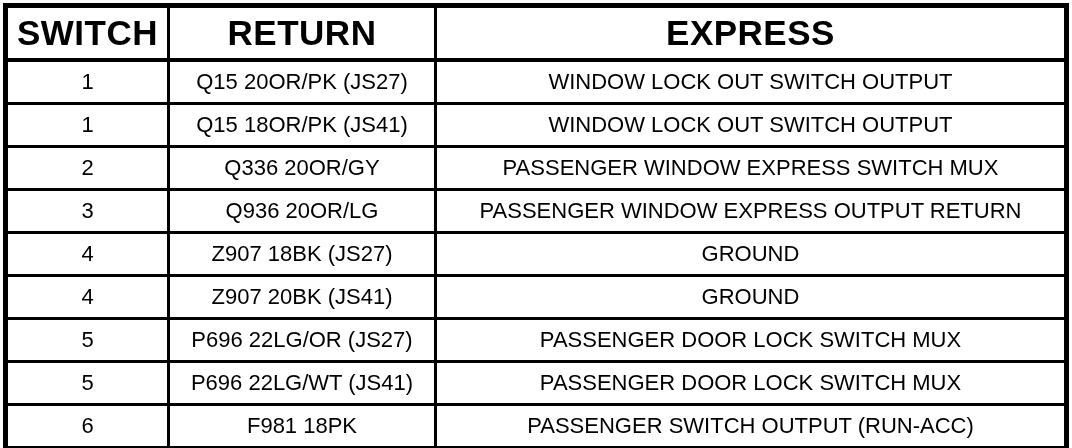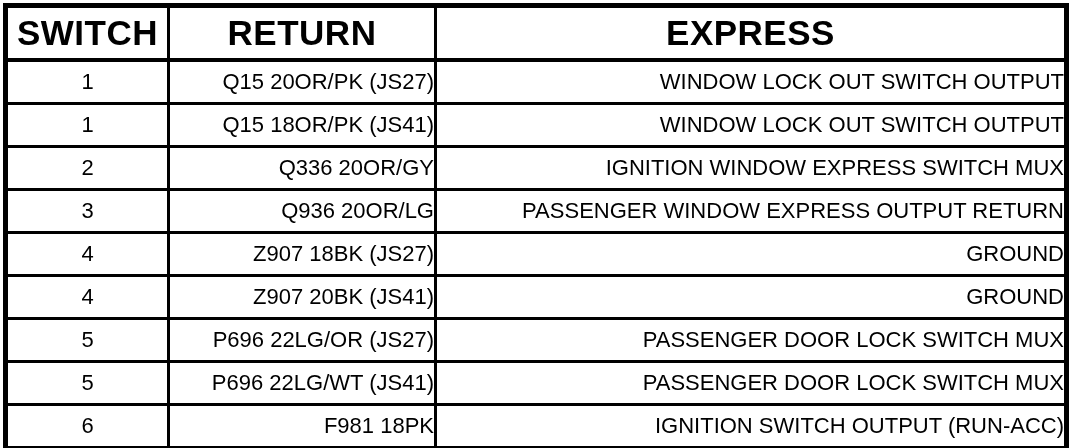--- a/index.html
+++ b/index.html
@@ -44,21 +44,21 @@
   col.col-function{ width: auto;  }
   table.pinout tbody td {
     height: 40px;
     font-size: 22px;
     vertical-align: middle;
   }
   td.cell-cavity {
     text-align: center;
   }
   td.cell-circuit, td.cell-function {
-    text-align: right;
+    text-align: center;
     padding-left: 7px;
     padding-right: 2px;
   }
 </style>
 </head>
 <body>
 
 <div class="page">
   <table class="pinout">
     <colgroup>
@@ -80,21 +80,21 @@
         <td class="cell-function">WINDOW LOCK OUT SWITCH OUTPUT</td>
       </tr>
       <tr>
         <td class="cell-cavity">1</td>
         <td class="cell-circuit">Q15 18OR/PK (JS41)</td>
         <td class="cell-function">WINDOW LOCK OUT SWITCH OUTPUT</td>
       </tr>
       <tr>
         <td class="cell-cavity">2</td>
         <td class="cell-circuit">Q336 20OR/GY</td>
-        <td class="cell-function">IGNITION WINDOW EXPRESS SWITCH MUX</td>
+        <td class="cell-function">PASSENGER WINDOW EXPRESS SWITCH MUX</td>
       </tr>
       <tr>
         <td class="cell-cavity">3</td>
         <td class="cell-circuit">Q936 20OR/LG</td>
         <td class="cell-function">PASSENGER WINDOW EXPRESS OUTPUT RETURN</td>
       </tr>
       <tr>
         <td class="cell-cavity">4</td>
         <td class="cell-circuit">Z907 18BK (JS27)</td>
         <td class="cell-function">GROUND</td>
@@ -110,17 +110,17 @@
         <td class="cell-function">PASSENGER DOOR LOCK SWITCH MUX</td>
       </tr>
       <tr>
         <td class="cell-cavity">5</td>
         <td class="cell-circuit">P696 22LG/WT (JS41)</td>
         <td class="cell-function">PASSENGER DOOR LOCK SWITCH MUX</td>
       </tr>
       <tr>
         <td class="cell-cavity">6</td>
         <td class="cell-circuit">F981 18PK</td>
-        <td class="cell-function">IGNITION SWITCH OUTPUT (RUN-ACC)</td>
+        <td class="cell-function">PASSENGER SWITCH OUTPUT (RUN-ACC)</td>
       </tr>
     </tbody>
   </table>
 </div>
 
 </body></html>

